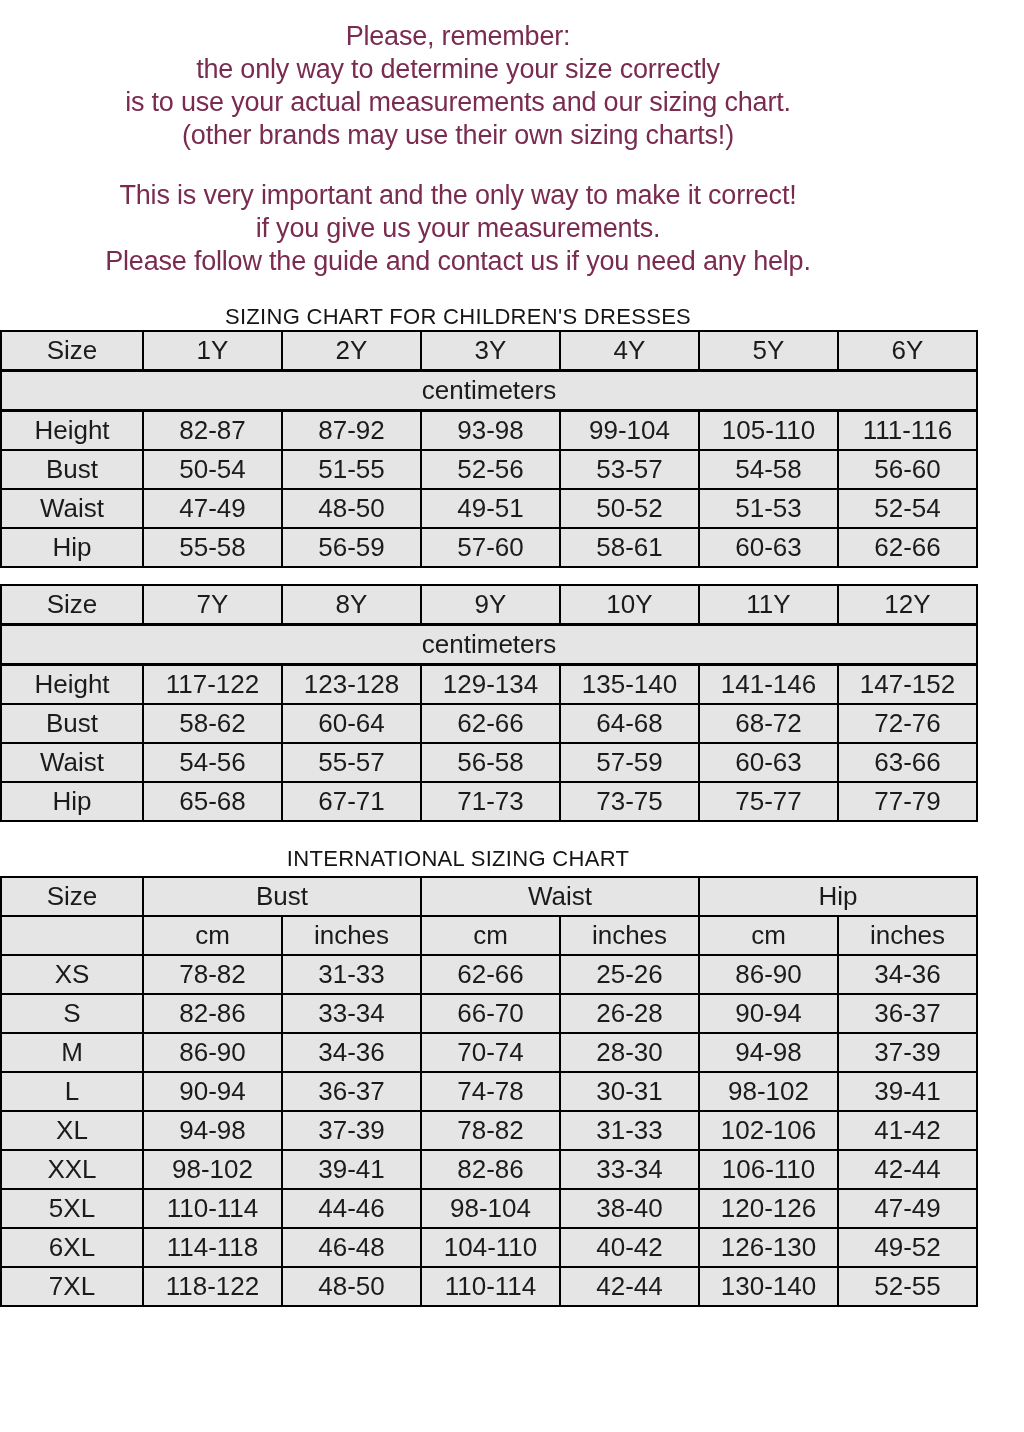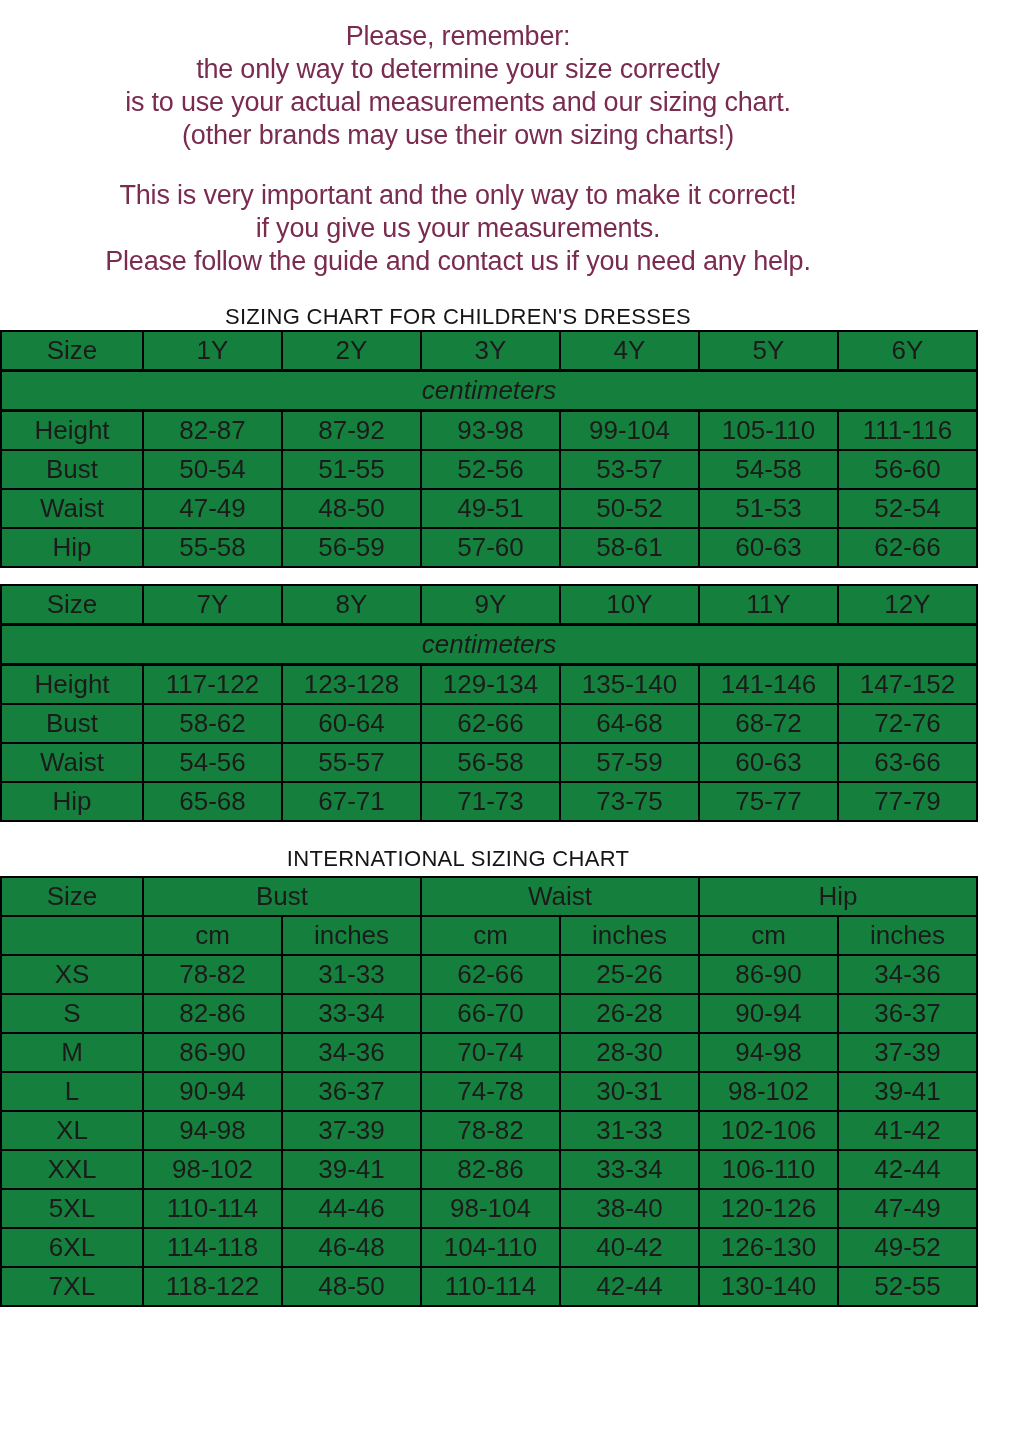--- a/index.html
+++ b/index.html
@@ -39,37 +39,37 @@
     letter-spacing: 0.3px;
     margin: 0;
   }
   .title-children { margin-top: 26px; }
   .title-international { margin-top: 24px; margin-bottom: 4px; text-align: center; }
   table {
     border-collapse: collapse;
     table-layout: fixed;
     width: 978px;
     margin: 0 auto;
-    background: #15803d;
+    background: #e5e5e5;
   }
   .child-table-2 { margin-top: 16px; }
   col.label-col { width: 142px; }
   td {
     border: 2px solid #000000;
     text-align: center;
     vertical-align: middle;
     height: 37px;
     font-size: 26px;
     font-weight: 300;
     padding: 0;
     overflow: hidden;
     white-space: nowrap;
   }
   tr.header-row td { border-bottom-width: 3px; }
-  tr.unit-row td { border-bottom-width: 3px; font-style: italic; }
+  tr.unit-row td { border-bottom-width: 3px; }
 </style>
 </head>
 <body>
 
 <div class="page">
 
   <div class="intro intro-block-1">
     <div class="intro-line">Please, remember:</div>
     <div class="intro-line">the only way to determine your size correctly</div>
     <div class="intro-line">is to use your actual measurements and our sizing chart.</div>

